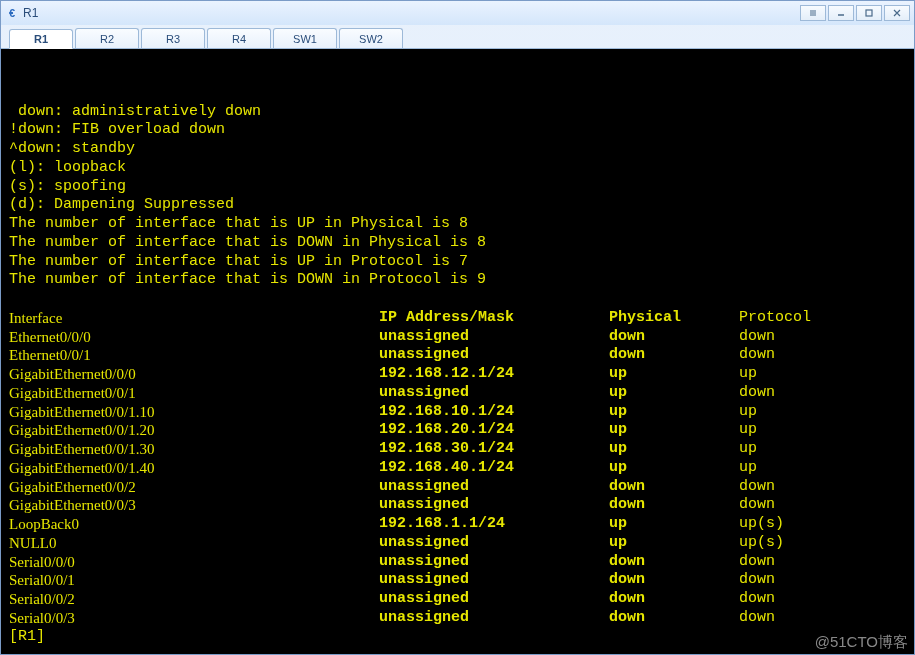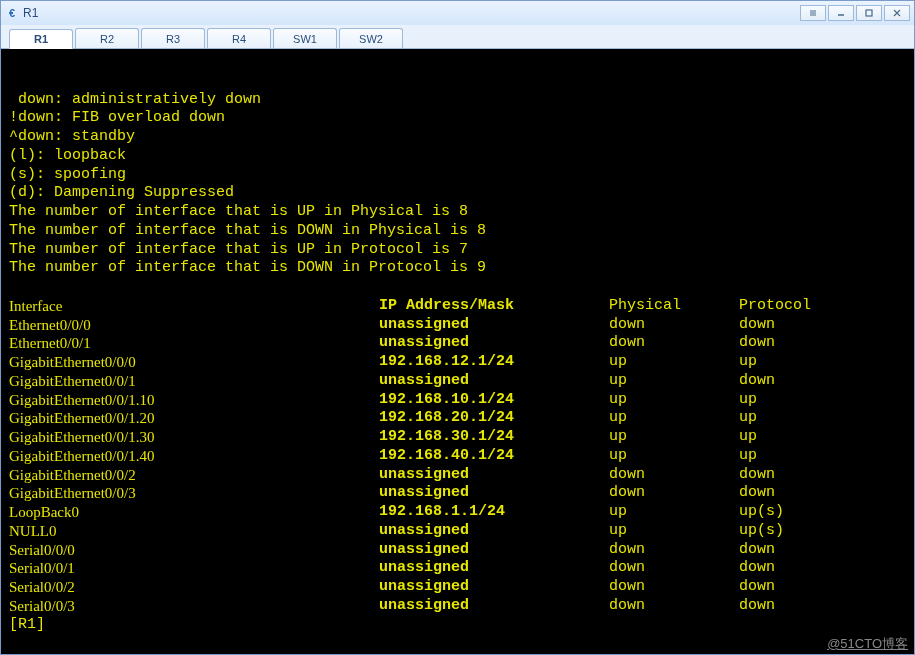--- a/index.html
+++ b/index.html
@@ -87,38 +87,37 @@
   margin-bottom: -1px;
   font-weight: bold;
 }
 .terminal {
   flex: 1;
   background: #000;
   color: #e6e600;
   font-family: "Courier New", monospace;
   font-size: 15px;
   line-height: 1.25;
-  padding: 4px 8px;
+  padding: 16px 8px;
   white-space: pre;
   overflow: hidden;
   position: relative;
 }
 .interface-row { display: flex; }
 .col-iface { width: 370px; font-family: Liberation Serif, serif; }
 .col-ip { width: 230px; font-weight: bold; }
-.col-phy { width: 130px; }
+.col-phy { width: 130px; font-weight: bold; }
 .col-proto { flex: 1; }
 .watermark {
   position: absolute;
   bottom: 2px;
   right: 6px;
   color: #888;
   font-family: sans-serif;
-  font-size: 13px;
-  text-decoration: underline;
+  font-size: 15px;
 }
 </style>
 </head>
 <body>
 
 <div class="window">
   <div class="titlebar">
     <span class="title-icon">€</span>
     <span class="title-text">R1</span>
     <div class="win-controls">

